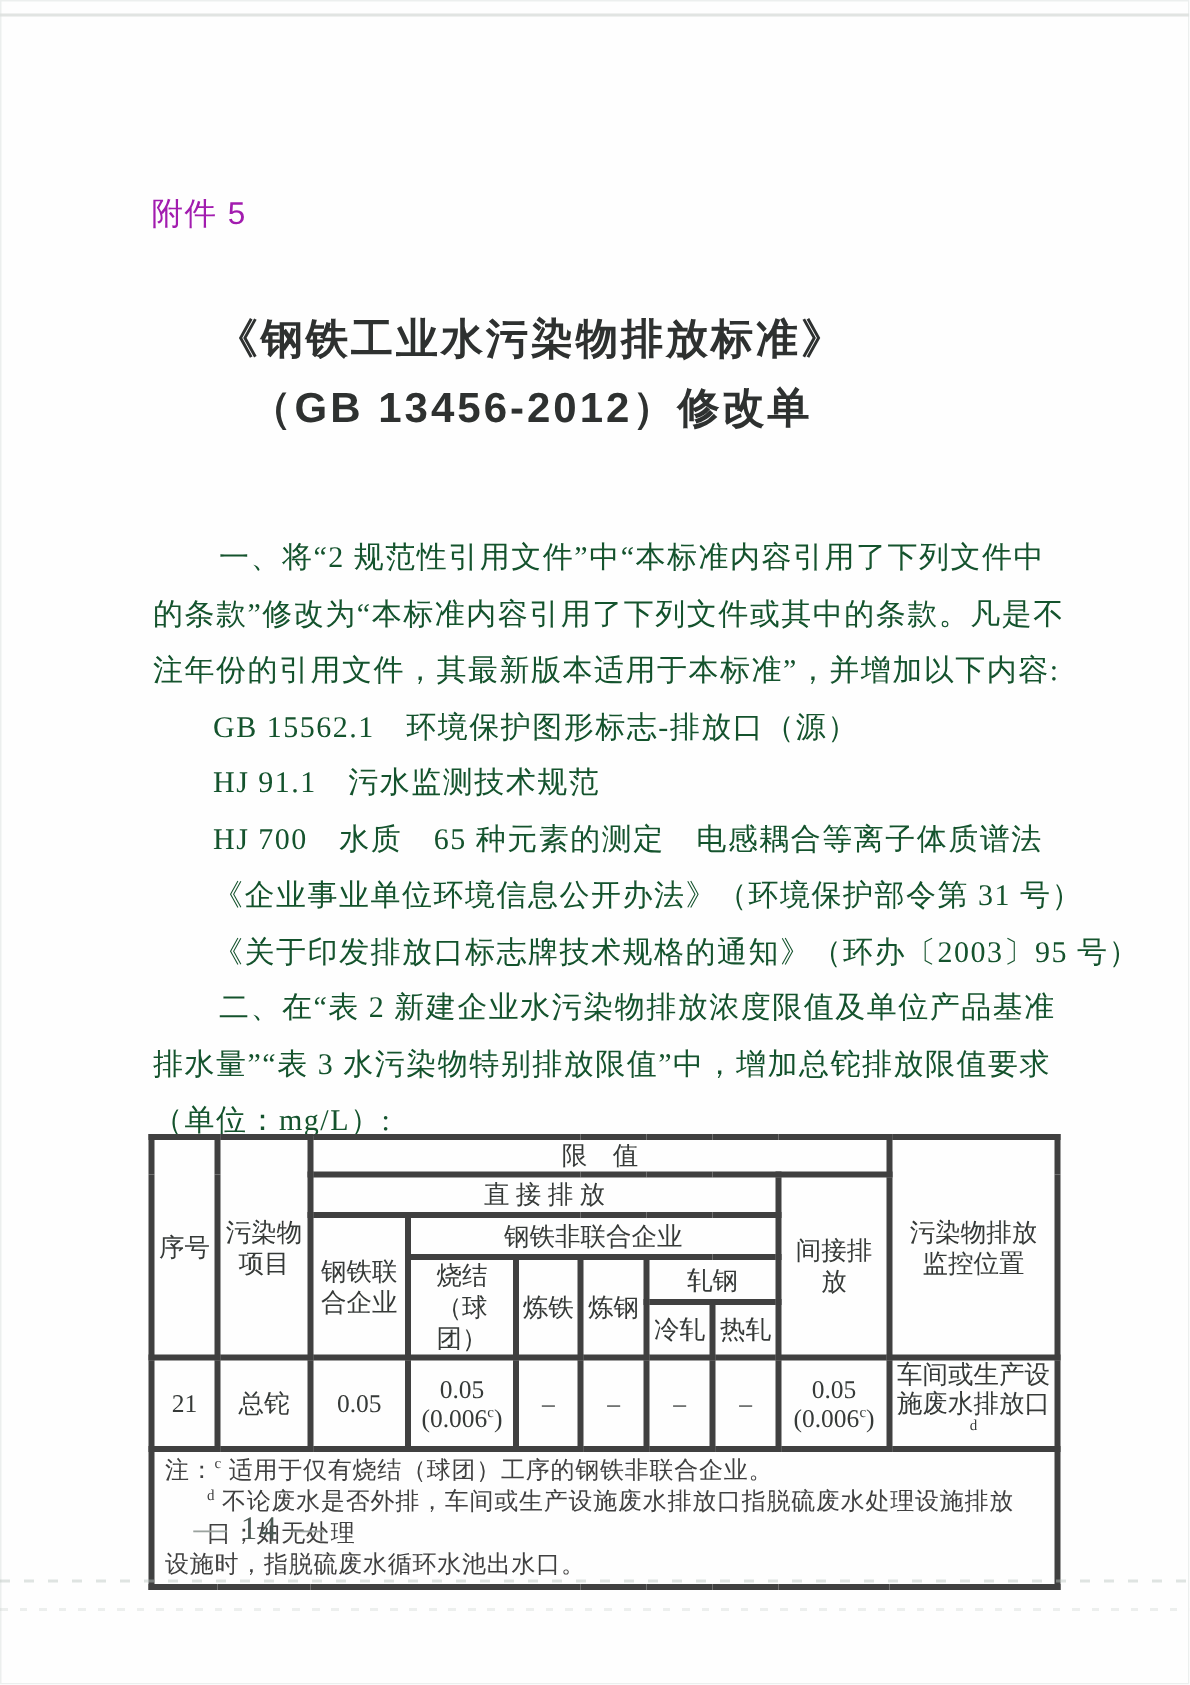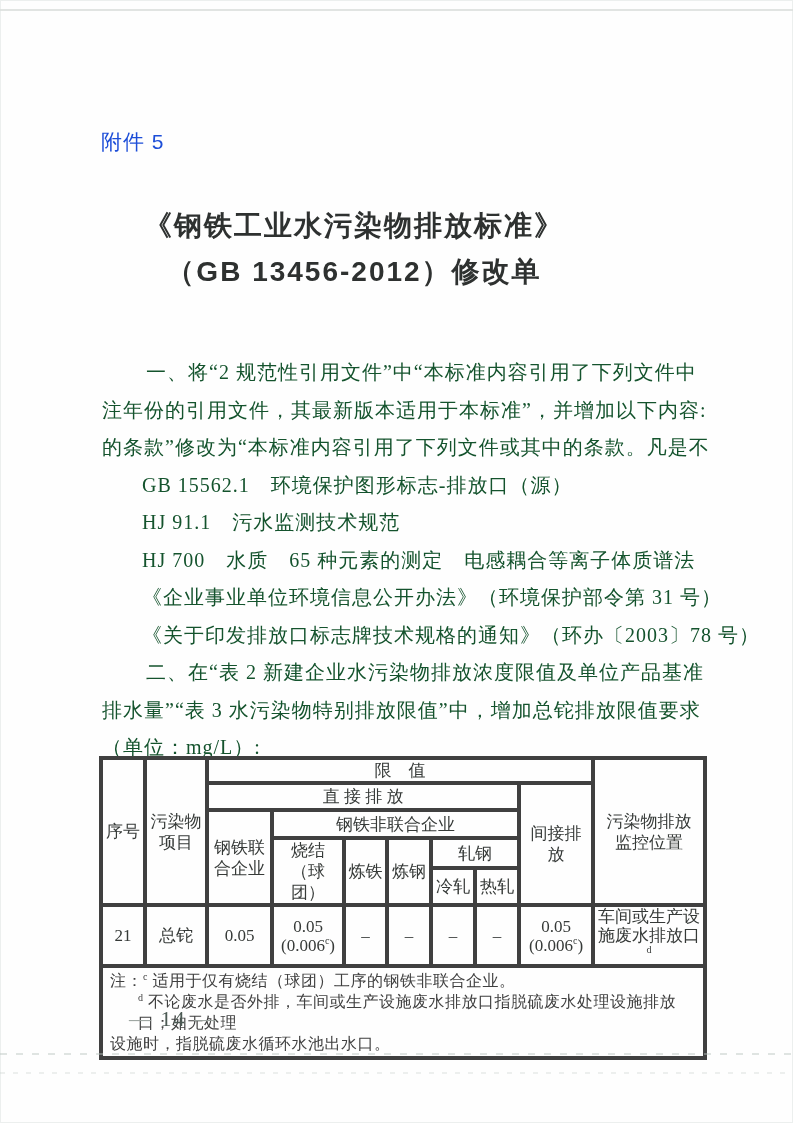--- a/index.html
+++ b/index.html
@@ -27,21 +27,21 @@
   }
   .scan-speckle-2 {
     position: absolute; left: 0; top: 1072px; width: 793px; height: 2px;
     background: repeating-linear-gradient(90deg, #c4ccc8 0 5px, transparent 5px 13px);
     opacity: .30;
   }
 
   .attachment-label {
     position: absolute; left: 101px; top: 128px;
     font-family: "Liberation Sans", "DejaVu Sans", sans-serif;
-    font-size: 21px; letter-spacing: 1px; color: #1d4ed8;
+    font-size: 21px; letter-spacing: 1px; color: #a21caf;
   }
 
   .doc-title {
     position: absolute; left: 0; top: 203px; width: 708px;
     text-align: center;
     font-family: "Liberation Sans", "DejaVu Sans", sans-serif;
     font-weight: bold; font-size: 28px; line-height: 46px;
     letter-spacing: 2px; color: #2e3130;
   }
 
@@ -102,27 +102,27 @@
 
   <div class="attachment-label">附件 5</div>
 
   <div class="doc-title">
     <div>《钢铁工业水污染物排放标准》</div>
     <div>（GB 13456-2012）修改单</div>
   </div>
 
   <div class="body-text">
     <div class="body-line indent-first">一、将“2 规范性引用文件”中“本标准内容引用了下列文件中</div>
+    <div class="body-line">的条款”修改为“本标准内容引用了下列文件或其中的条款。凡是不</div>
     <div class="body-line">注年份的引用文件，其最新版本适用于本标准”，并增加以下内容:</div>
-    <div class="body-line">的条款”修改为“本标准内容引用了下列文件或其中的条款。凡是不</div>
     <div class="body-line indent-ref">GB 15562.1　环境保护图形标志-排放口（源）</div>
     <div class="body-line indent-ref">HJ 91.1　污水监测技术规范</div>
     <div class="body-line indent-ref">HJ 700　水质　65 种元素的测定　电感耦合等离子体质谱法</div>
     <div class="body-line indent-ref">《企业事业单位环境信息公开办法》（环境保护部令第 31 号）</div>
-    <div class="body-line indent-ref">《关于印发排放口标志牌技术规格的通知》（环办〔2003〕78 号）</div>
+    <div class="body-line indent-ref">《关于印发排放口标志牌技术规格的通知》（环办〔2003〕95 号）</div>
     <div class="body-line indent-first">二、在“表 2 新建企业水污染物排放浓度限值及单位产品基准</div>
     <div class="body-line">排水量”“表 3 水污染物特别排放限值”中，增加总铊排放限值要求</div>
     <div class="body-line">（单位：mg/L）:</div>
   </div>
 
   <table class="limits-table">
     <colgroup>
       <col style="width:44px">
         <col style="width:62px">
         <col style="width:65px">

